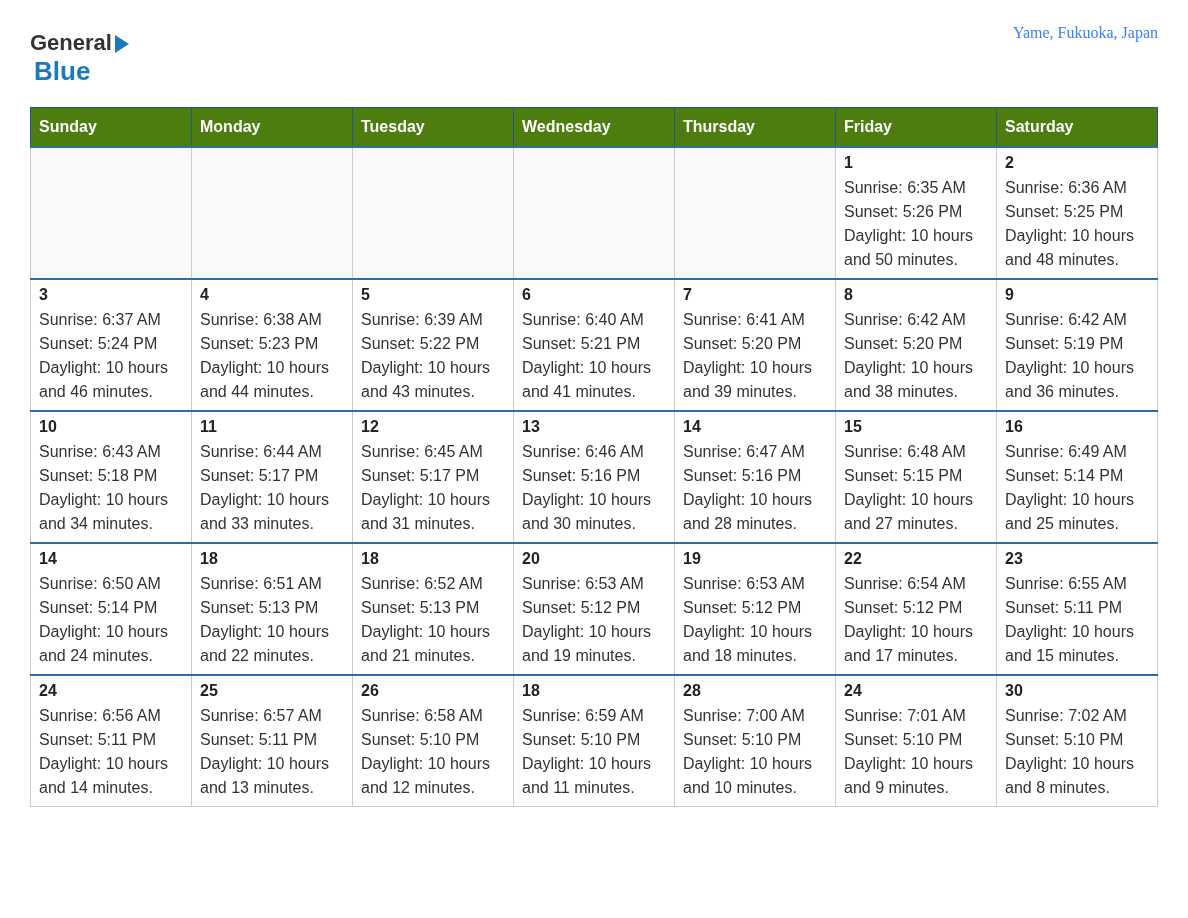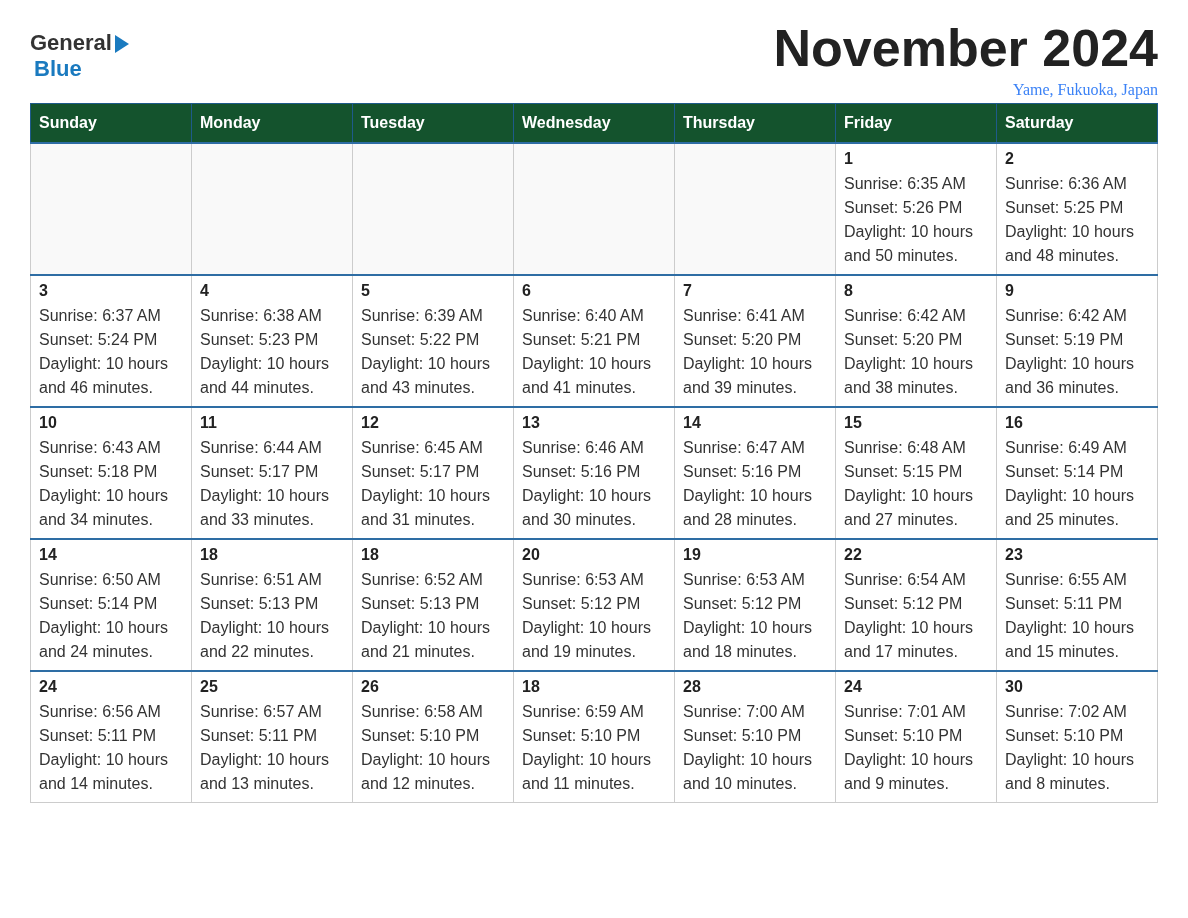--- a/index.html
+++ b/index.html
@@ -7,21 +7,21 @@
       font-family: Arial, sans-serif;
       background: #fff;
       padding: 20px 30px;
       width: 1188px;
       min-height: 918px;
     }
     .header {
       display: flex;
       justify-content: space-between;
       align-items: flex-start;
-      margin-bottom: 4px;
+      margin-bottom: 20px;
     }
     .logo {
       display: flex;
       flex-direction: column;
       align-items: flex-start;
       margin-top: 10px;
     }
     .logo-top {
       display: flex;
       align-items: center;
@@ -35,21 +35,21 @@
     .logo-triangle {
       width: 0;
       height: 0;
       border-left: 14px solid #1a7abf;
       border-top: 9px solid transparent;
       border-bottom: 9px solid transparent;
       margin-left: 3px;
       margin-top: 2px;
     }
     .logo-blue {
-      font-size: 22px;
+      font-size: 26px;
       font-weight: bold;
       color: #1a7abf;
       font-family: Arial, sans-serif;
       margin-left: 4px;
     }
     .logo-blue-row {
       display: flex;
       align-items: center;
     }
     .title-section {
@@ -66,21 +66,21 @@
       color: #3b82f6;
       margin-top: 4px;
       font-family: Liberation Serif, serif;
     }
     .calendar {
       width: 100%;
       border-collapse: collapse;
       border: 1px solid #aaa;
     }
     .calendar th {
-      background-color: #14532d;
+      background-color: #4d7c0f;
       color: #fff;
       font-size: 16px;
       font-weight: bold;
       padding: 10px 8px;
       text-align: left;
       border: 1px solid #1e5a8a;
     }
     .calendar td {
       vertical-align: top;
       border: 1px solid #ccc;
@@ -115,21 +115,20 @@
   <div class="logo">
     <div class="logo-top">
       <span class="logo-general">General</span>
       <div class="logo-triangle"></div>
     </div>
     <div class="logo-blue-row">
       <span class="logo-blue">Blue</span>
     </div>
   </div>
   <div class="title-section">
-    <div class="month-title">November 2024</div>
     <div class="location">Yame, Fukuoka, Japan</div>
   </div>
 </div>
 
 <table class="calendar">
   <thead>
     <tr>
     <th>Sunday</th>
         <th>Monday</th>
         <th>Tuesday</th>

